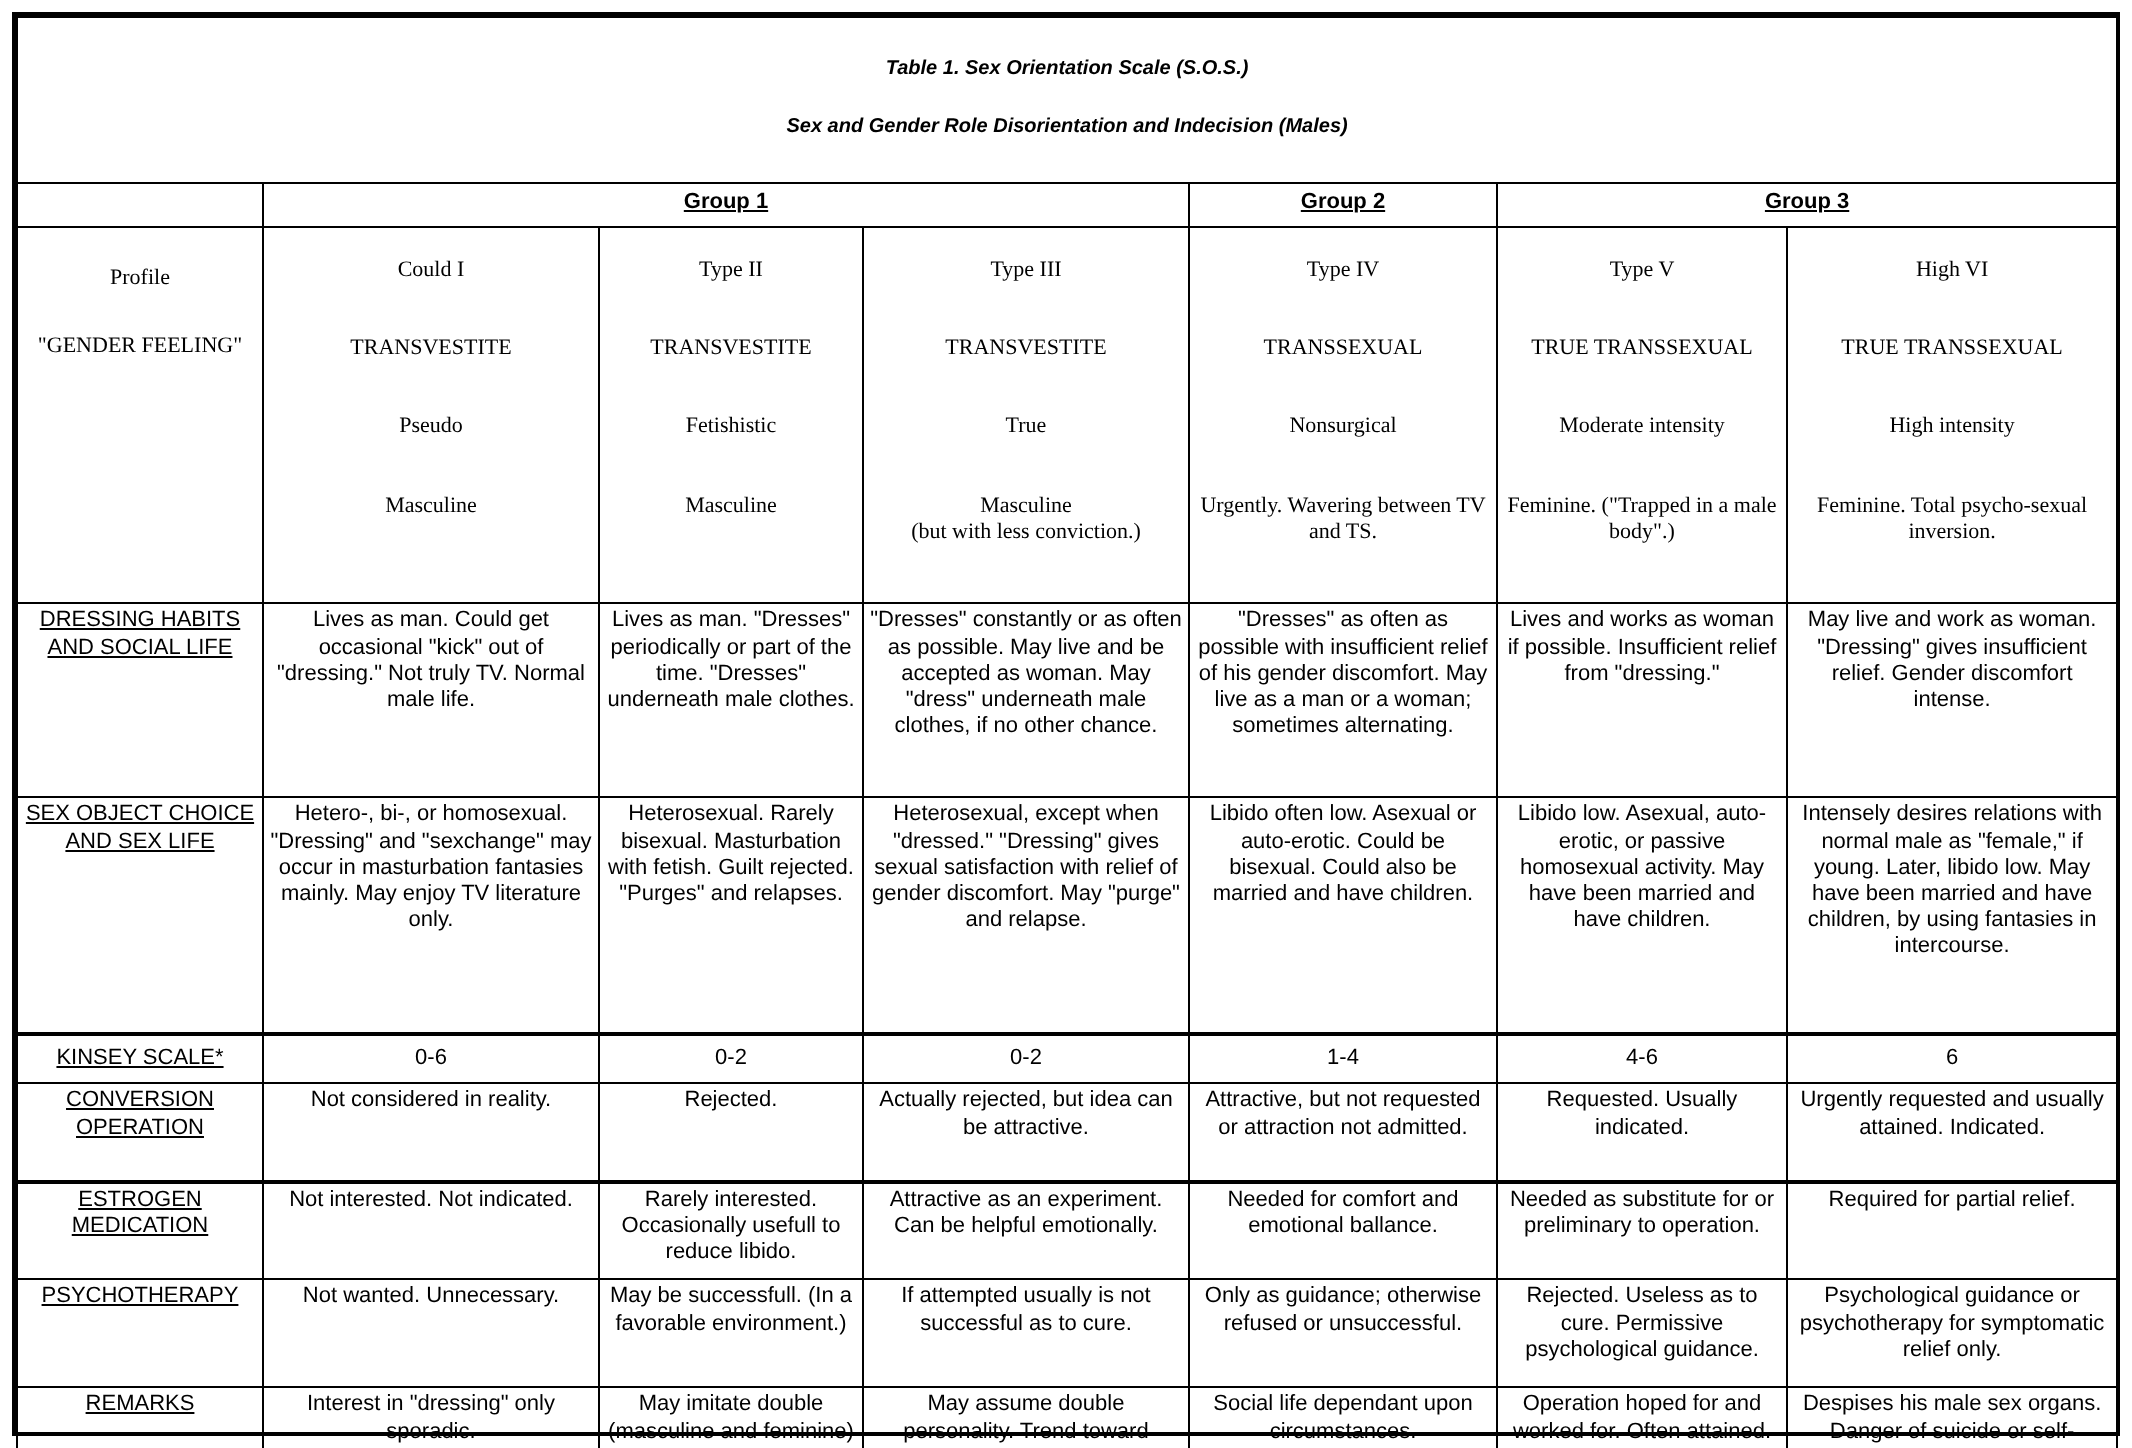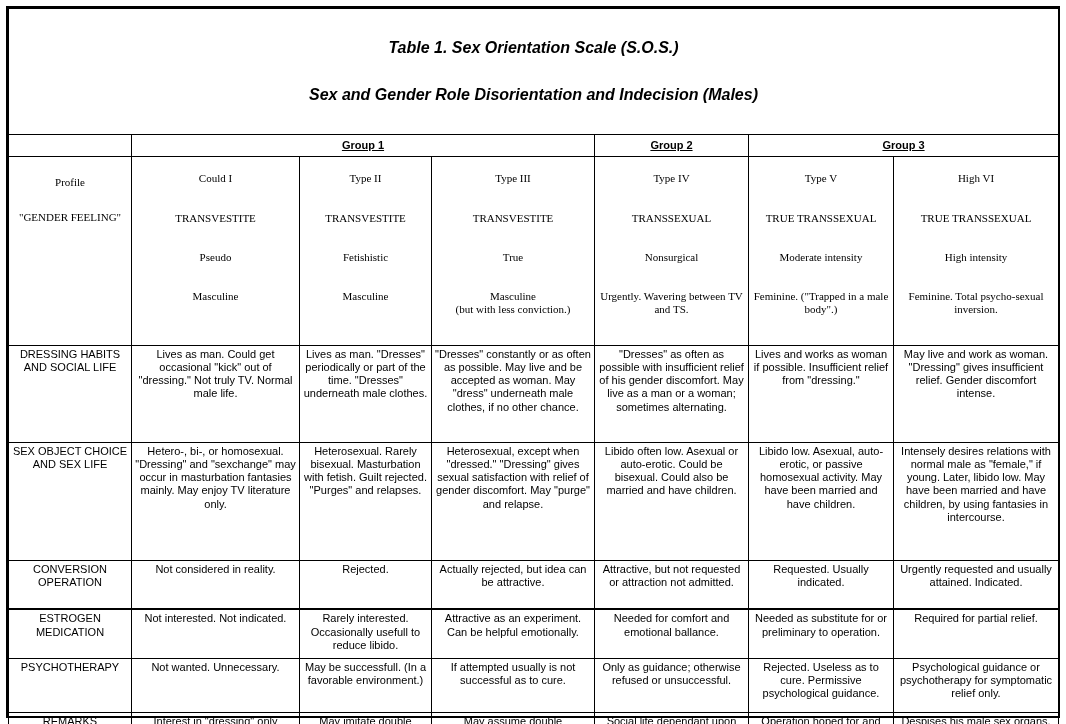--- a/index.html
+++ b/index.html
@@ -27,36 +27,36 @@
     line-height: 1.2;
     text-align: center;
     vertical-align: top;
     padding: 2px 3px;
     white-space: pre-line;
     overflow: hidden;
   }
   tr.title-row td {
     font-weight: bold;
     font-style: italic;
-    font-size: 16px;
+    font-size: 10px;
     line-height: 1.45;
     padding: 4px 0 5px;
     vertical-align: middle;
   }
   tr.title-row { height: 44px; }
   tr.group-row { height: 22px; }
   tr.group-row td { font-weight: bold; vertical-align: middle; padding: 2px 0; text-decoration: underline; }
   tr.profile-row { height: 122px; font-family: Liberation Serif, serif; }
   td.profile-label {
     vertical-align: middle;
   }
   td.profile-label .lbl-line { margin: 4px 0; }
   td.profile-cell { padding-top: 9px; }
   td.profile-cell .p-line { margin-bottom: 13px; }
-  td.row-label { padding-top: 3px; }
+  td.row-label { padding-top: 3px; text-decoration: underline; }
   tr.r-dressing   { height: 97px;  }
   tr.r-sexobject  { height: 118px; }
   tr.r-kinsey     { height: 25px;  }
   tr.r-conversion { height: 49px;  }
   tr.r-estrogen   { height: 49px;  }
   tr.r-psycho     { height: 54px;  }
   tr.r-remarks    { height: 76px;  }
   tr.thick-top td { border-top: 2px solid #000; }
   tr.r-kinsey td { vertical-align: middle; padding-top: 1px; }
 </style>
@@ -147,20 +147,29 @@
     <tr class="r-sexobject">
       <td class="row-label">SEX OBJECT CHOICE AND SEX LIFE</td>
       <td>Hetero-, bi-, or homosexual. "Dressing" and "sexchange" may occur in masturbation fantasies mainly. May enjoy TV literature only.</td>
       <td>Heterosexual. Rarely bisexual. Masturbation with fetish. Guilt rejected. "Purges" and relapses.</td>
       <td>Heterosexual, except when "dressed." "Dressing" gives sexual satisfaction with relief of gender discomfort. May "purge" and relapse.</td>
       <td>Libido often low. Asexual or auto-erotic. Could be bisexual. Could also be married and have children.</td>
       <td>Libido low. Asexual, auto-erotic, or passive homosexual activity. May have been married and have children.</td>
       <td>Intensely desires relations with normal male as "female," if young. Later, libido low. May have been married and have children, by using fantasies in intercourse.</td>
     </tr>
 
+    <tr class="r-kinsey thick-top">
+      <td class="row-label">KINSEY SCALE*</td>
+      <td>0-6</td>
+      <td>0-2</td>
+      <td>0-2</td>
+      <td>1-4</td>
+      <td>4-6</td>
+      <td>6</td>
+    </tr>
 
     <tr class="r-conversion">
       <td class="row-label">CONVERSION OPERATION</td>
       <td>Not considered in reality.</td>
       <td>Rejected.</td>
       <td>Actually rejected, but idea can be attractive.</td>
       <td>Attractive, but not requested or attraction not admitted.</td>
       <td>Requested. Usually indicated.</td>
       <td>Urgently requested and usually attained. Indicated.</td>
     </tr>

